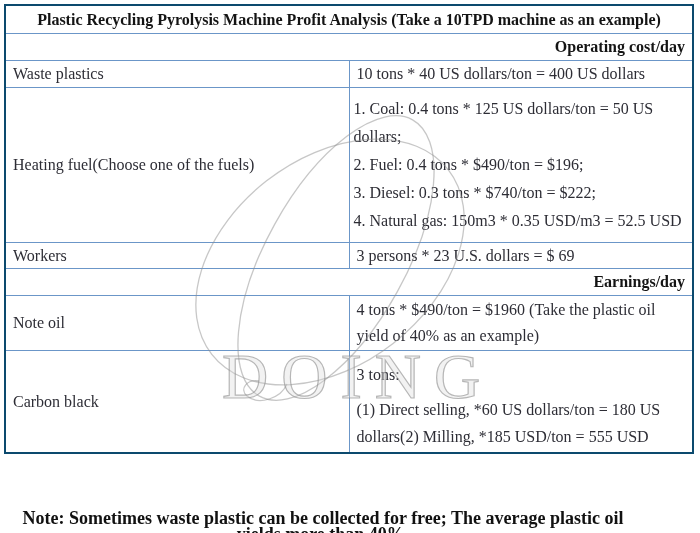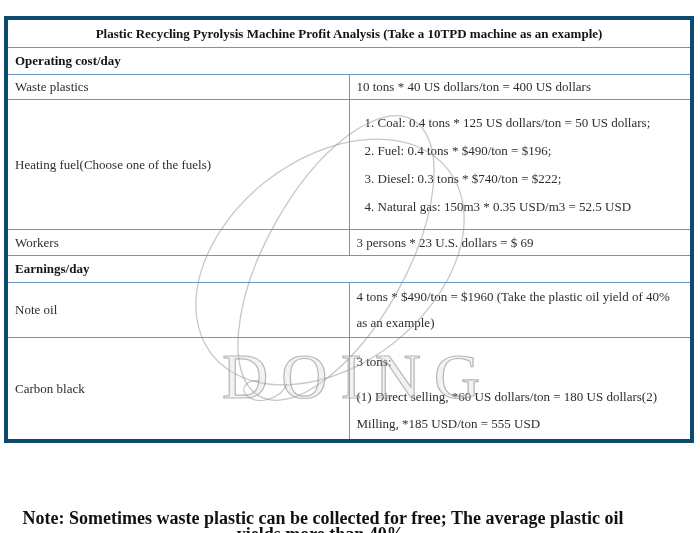--- a/index.html
+++ b/index.html
@@ -4,40 +4,40 @@
 <style>
   html,body{margin:0;padding:0;}
   body{
     width:700px;height:533px;background:#ffffff;
     font-family:"Liberation Serif",serif;color:#2d2d35;
     position:relative;overflow:hidden;
   }
   .page{position:relative;width:700px;height:533px;background:#fff;}
 
   table.profit{
-    position:absolute;left:4px;top:16px;width:690px;
+    position:absolute;left:4px;top:4px;width:690px;
     border-collapse:collapse;table-layout:fixed;
-    border:4px solid #0c4a6e;
-    font-size:13px;line-height:1.35;
+    border:2px solid #0c4a6e;
+    font-size:16px;line-height:1.35;
   }
   td{
     border:1px solid #6b96c8;
     padding:2px 7px;vertical-align:middle;
     overflow:hidden;
   }
   td.c1{width:276px;}
   .title-cell{font-weight:bold;text-align:center;height:23px;color:#141414;}
-  .section-cell{font-weight:bold;text-align:left;height:22px;color:#141414;}
+  .section-cell{font-weight:bold;text-align:right;height:22px;color:#141414;}
   .h24{height:20px}
   .h25{height:21px}
   .h129{height:125px}
   .h53{height:50px}
   .h84{height:80px}
   .h52{height:48px}
-  .multi{line-height:28px;padding:7px 15px;}
+  .multi{line-height:28px;padding:7px 4px;}
   .fuelval{line-height:26px;padding:1px 7px;border-radius:10px;}
   .carbonval{padding:2px 7px;}
   .carbon-p1{line-height:24px;margin:10px 0 9px 0;}
   .carbon-p2{line-height:27px;margin:0;}
   .profit-lbl{line-height:25px;}
   .b{font-weight:bold;color:#141414;}
 
   .note{
     position:absolute;left:0;top:510px;width:646px;
     text-align:center;font-weight:bold;font-size:18px;

